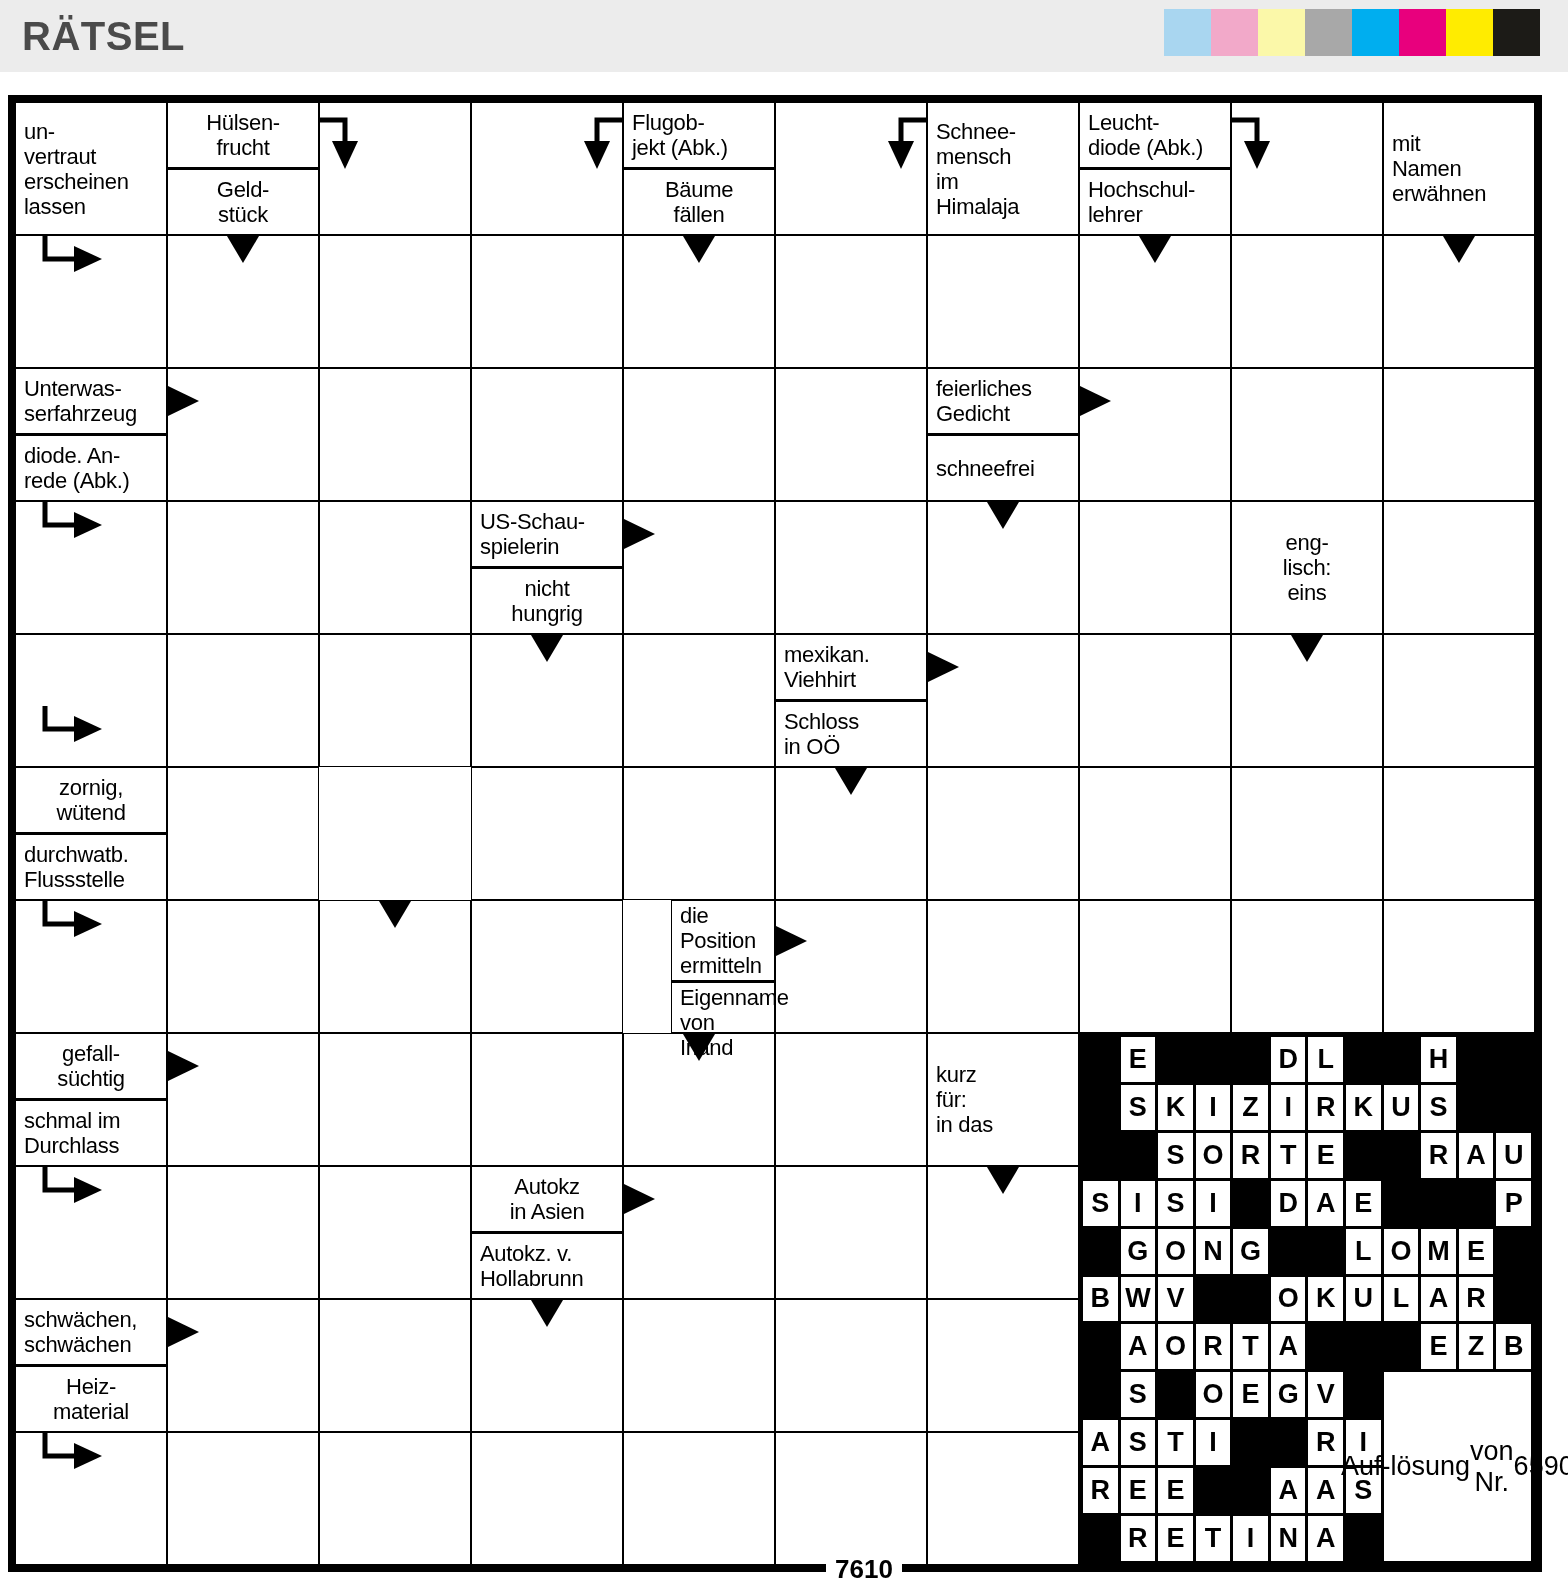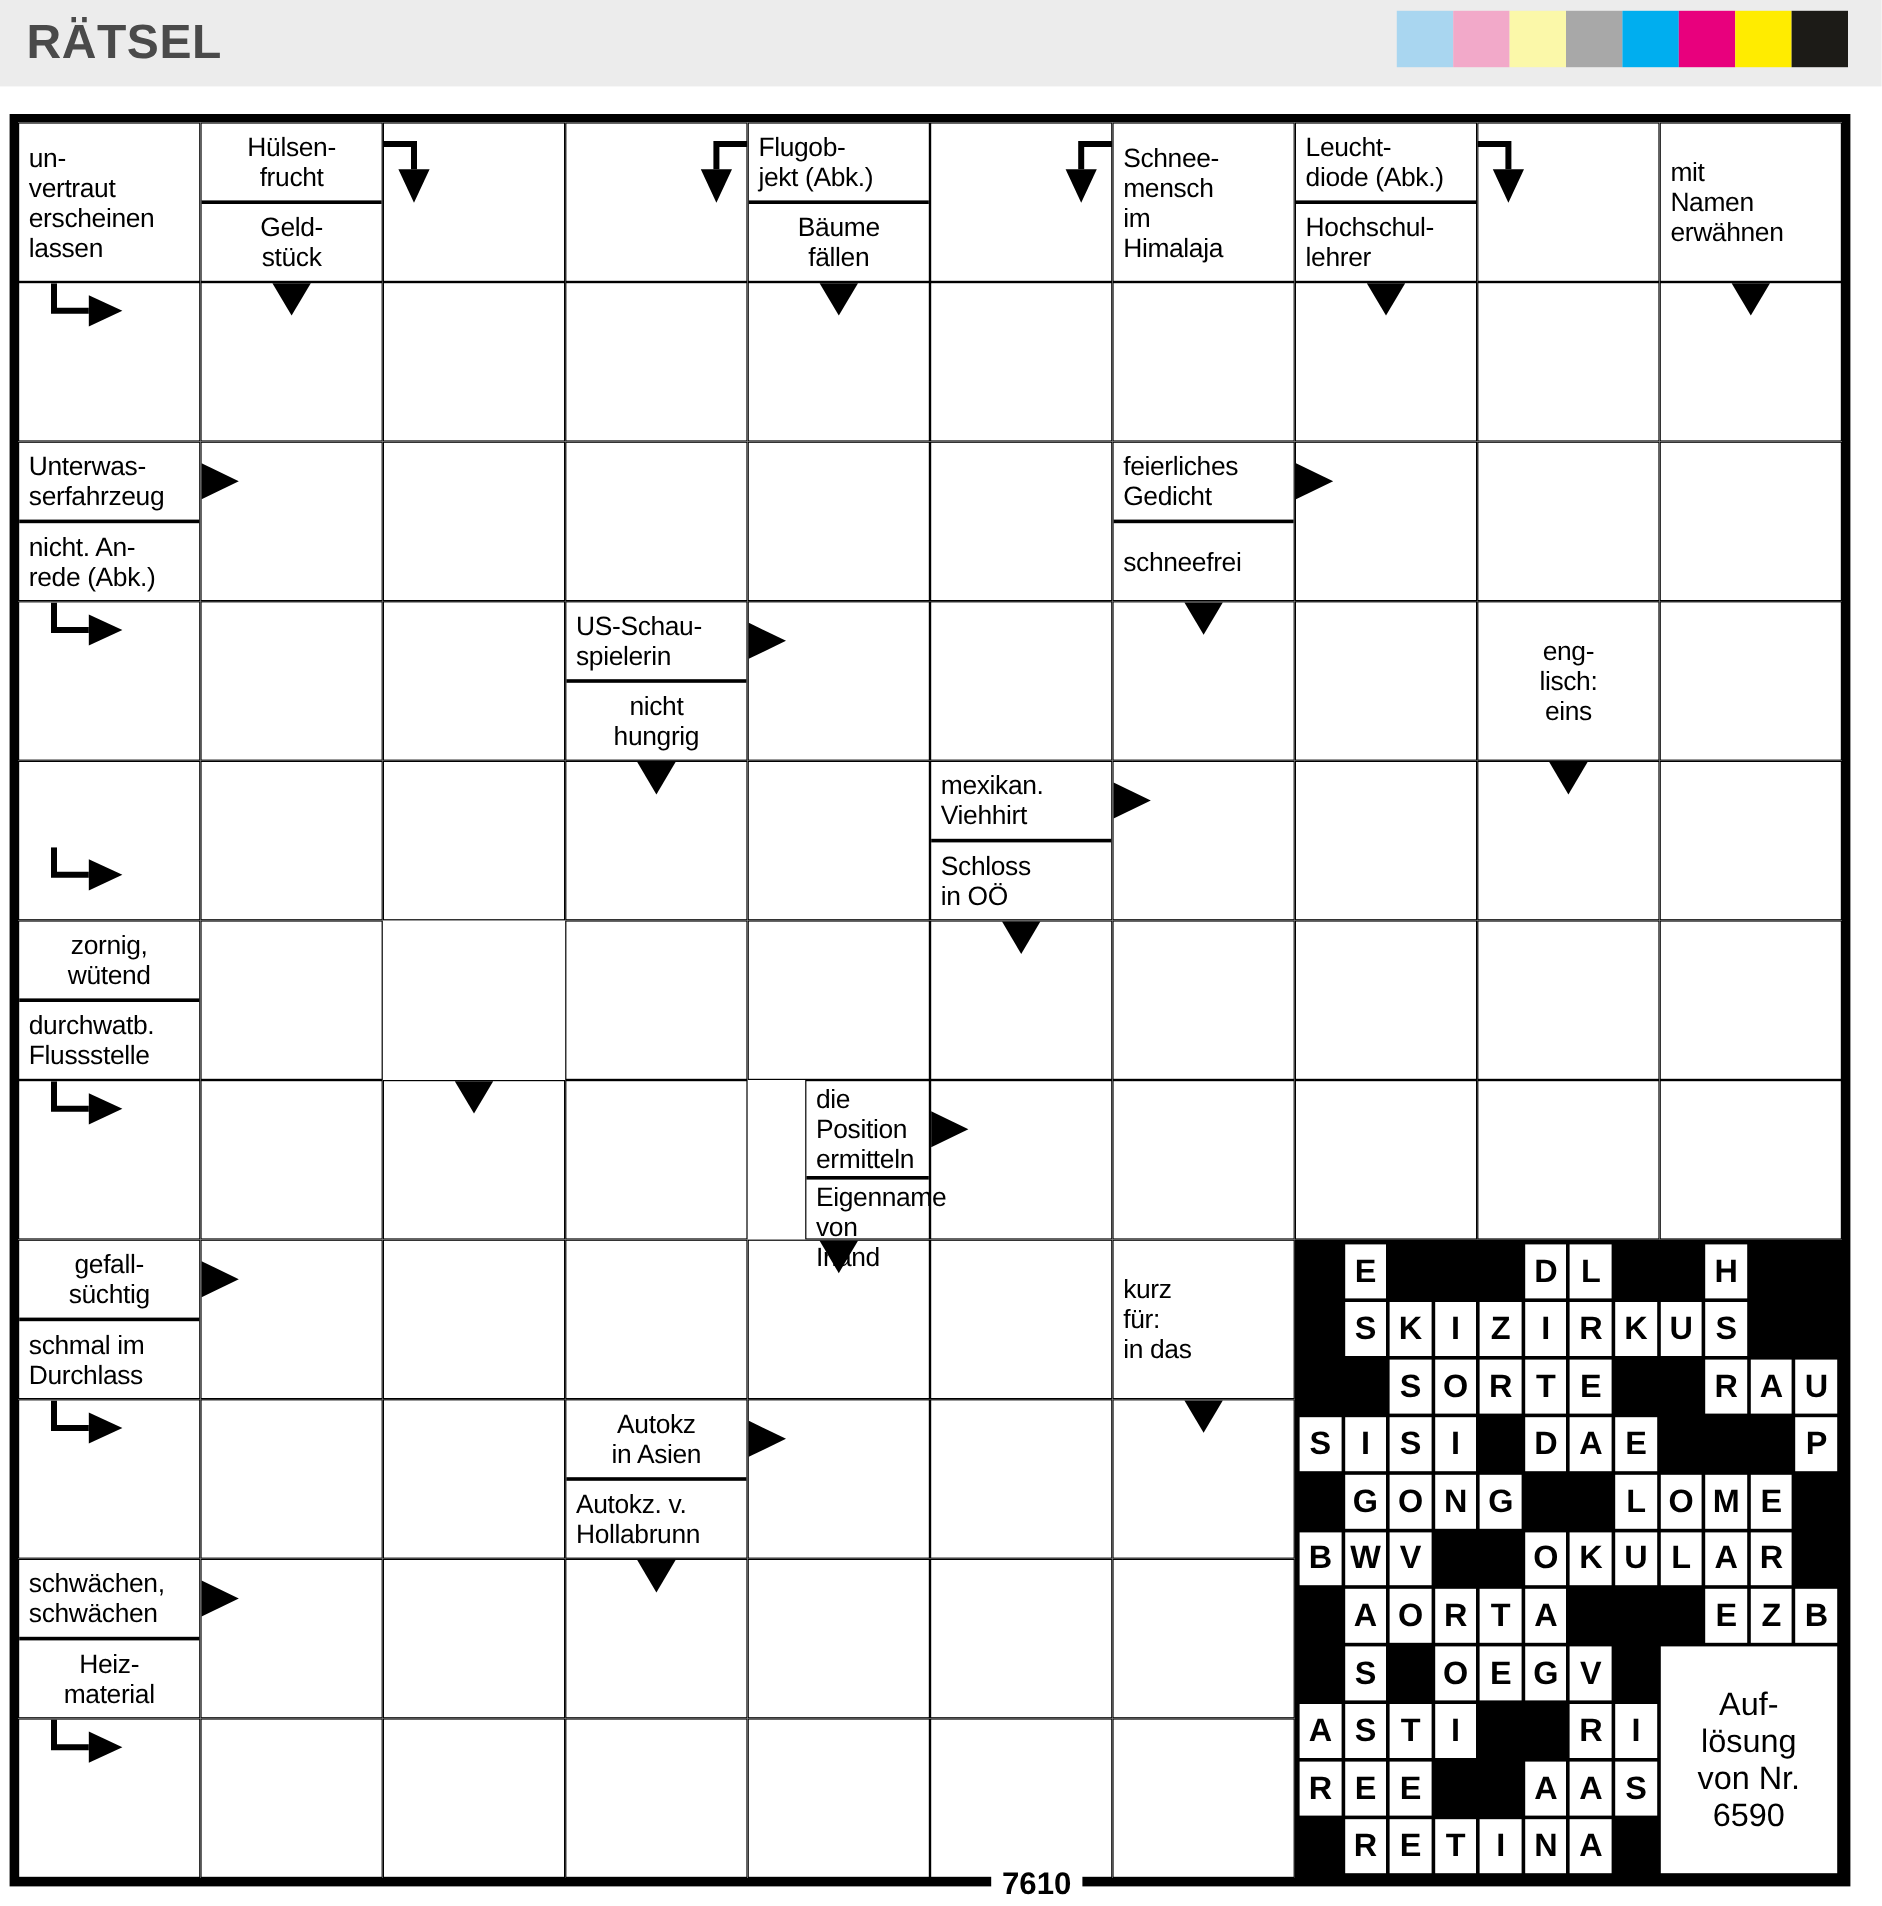--- a/index.html
+++ b/index.html
@@ -36,21 +36,21 @@
   .turn.from-top { left:16px; top:0; }
   .turn.from-top.mid { top:54%; }
   .turn.from-left { left:-1px; top:6px; }
   .turn.from-right { right:-1px; top:6px; }
 
   .solution { background:#000; position:relative; z-index:6; display:grid;
               grid-template-columns:repeat(12,1fr); grid-template-rows:repeat(11,1fr);
               gap:3px; padding:4px; }
   .sol-cell { background:#fff; display:flex; align-items:center; justify-content:center;
               font-size:27px; font-weight:700; }
-  .sol-note { background:#fff; display:flex; flex-direction:column; align-items:center;
+  .sol-note { background:#fff; display:flex; flex-direction:row; align-items:center;
               justify-content:center; font-size:27px; line-height:31px; text-align:center; }
 
   .pnum { position:absolute; left:818px; bottom:-14px; background:#fff; padding:1px 9px;
           font-size:26px; font-weight:700; z-index:9; }
 </style>
 </head>
 <body>
 
 <div class="header">
   <div class="title">RÄTSEL</div>
@@ -168,21 +168,21 @@
       <div class="cell empty" style="grid-area: 2 / 10;">
         <div class="arrow-down"></div>
       </div>
       <div class="cell clue" style="grid-area: 3 / 1;">
         <div class="clue-sec divided">
           <div>Unterwas-</div>
           <div>serfahrzeug</div>
           <div class="arrow-right"></div>
         </div>
         <div class="clue-sec">
-          <div>nicht. An-</div>
+          <div>diode. An-</div>
           <div>rede (Abk.)</div>
         </div>
       </div>
       <div class="cell empty" style="grid-area: 3 / 2;"></div>
       <div class="cell empty" style="grid-area: 3 / 3;"></div>
       <div class="cell empty" style="grid-area: 3 / 4;"></div>
       <div class="cell empty" style="grid-area: 3 / 5;"></div>
       <div class="cell empty" style="grid-area: 3 / 6;"></div>
       <div class="cell clue" style="grid-area: 3 / 7;">
         <div class="clue-sec divided">

